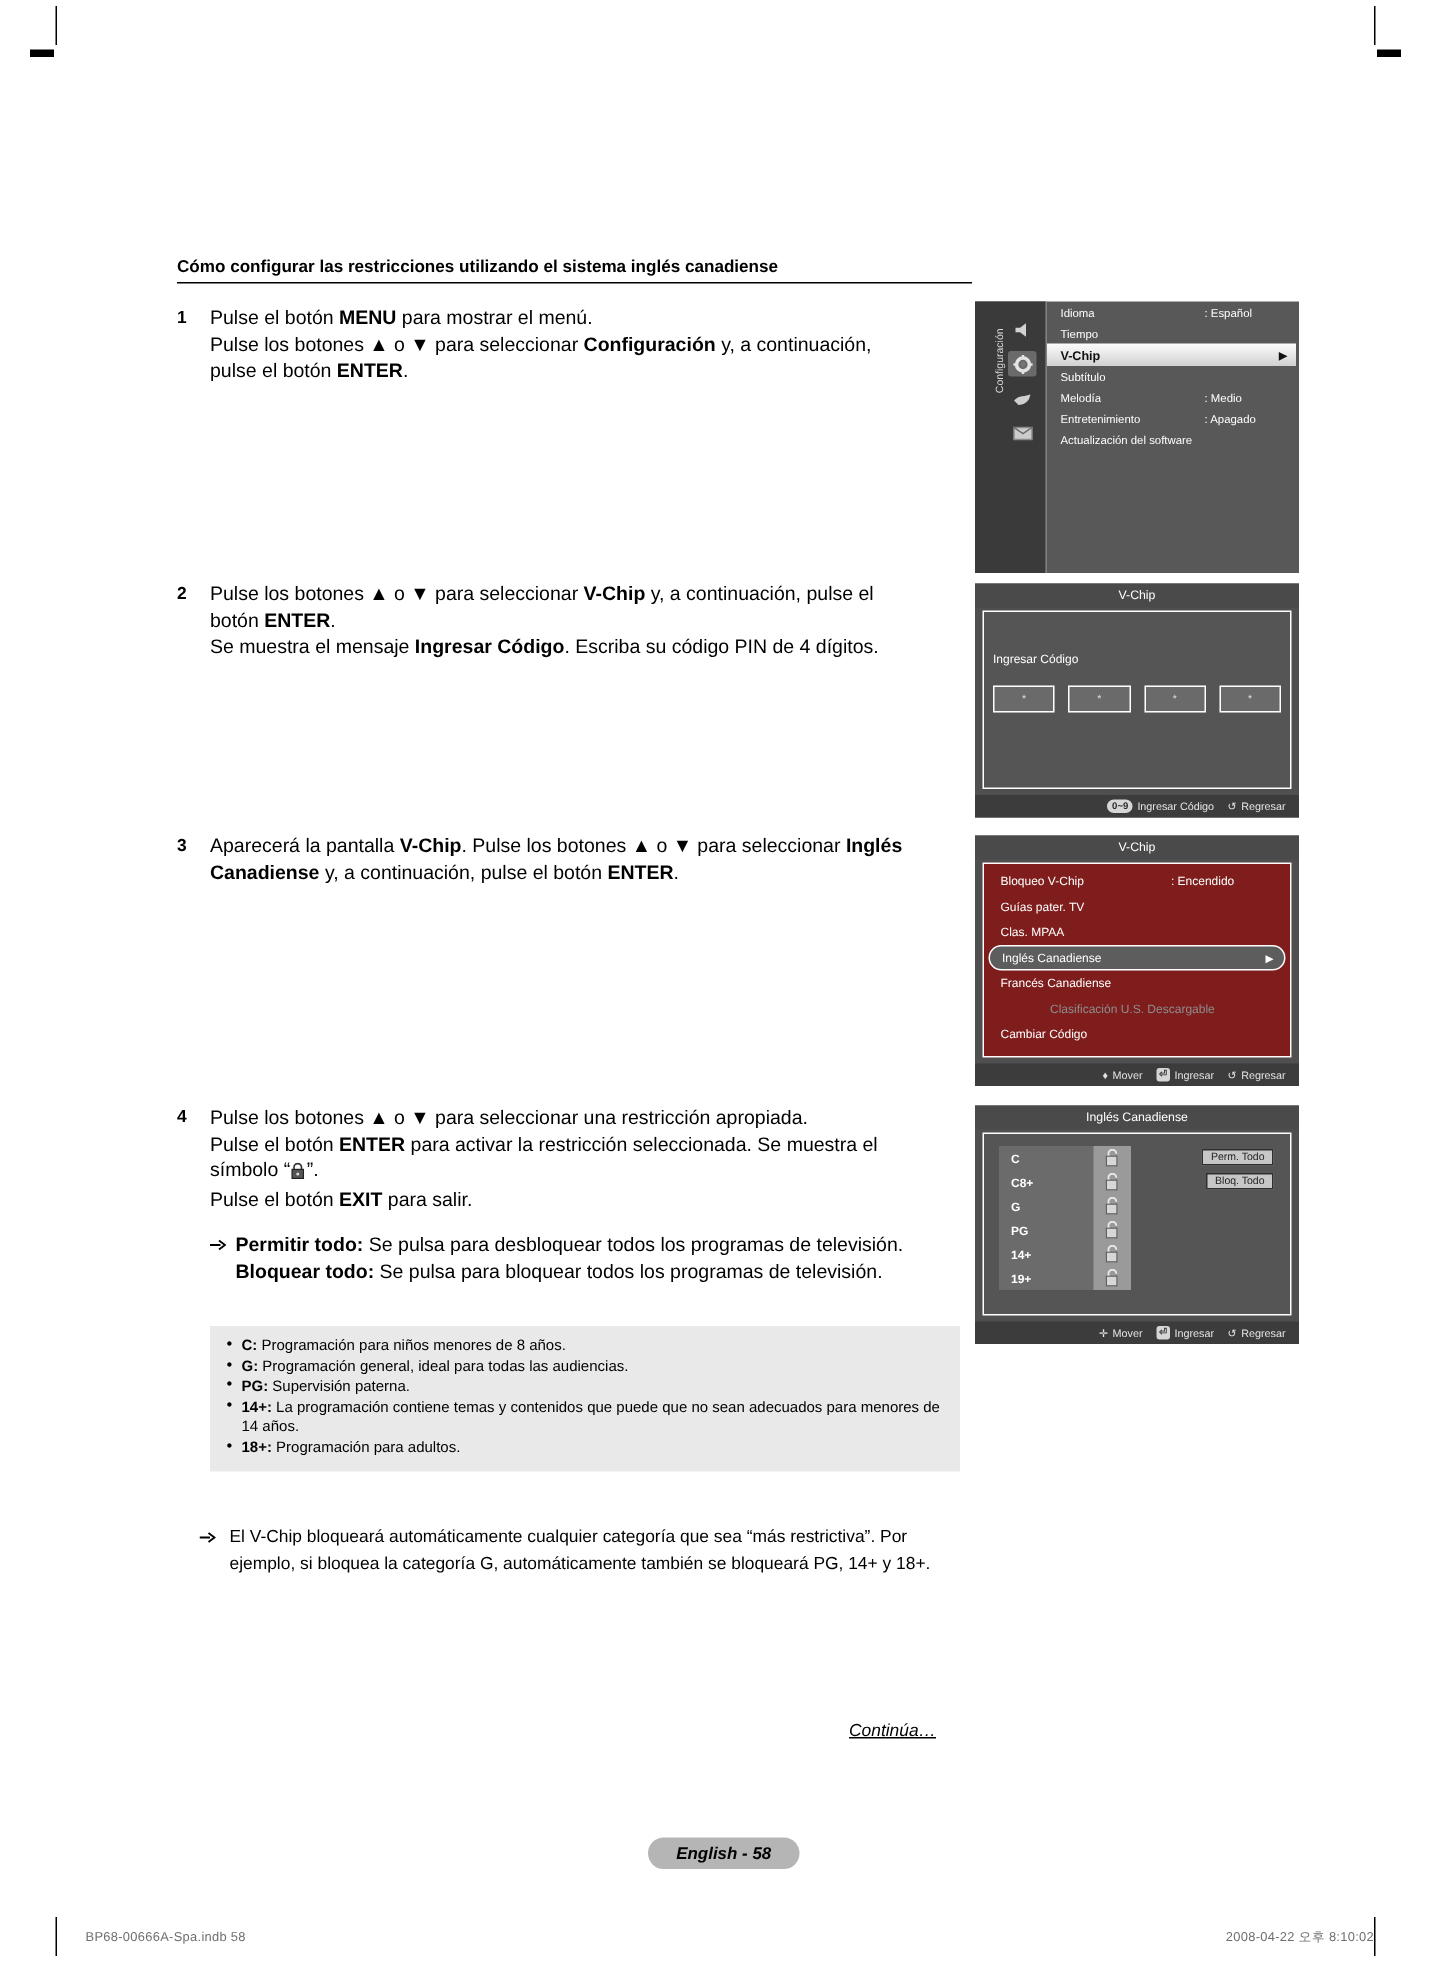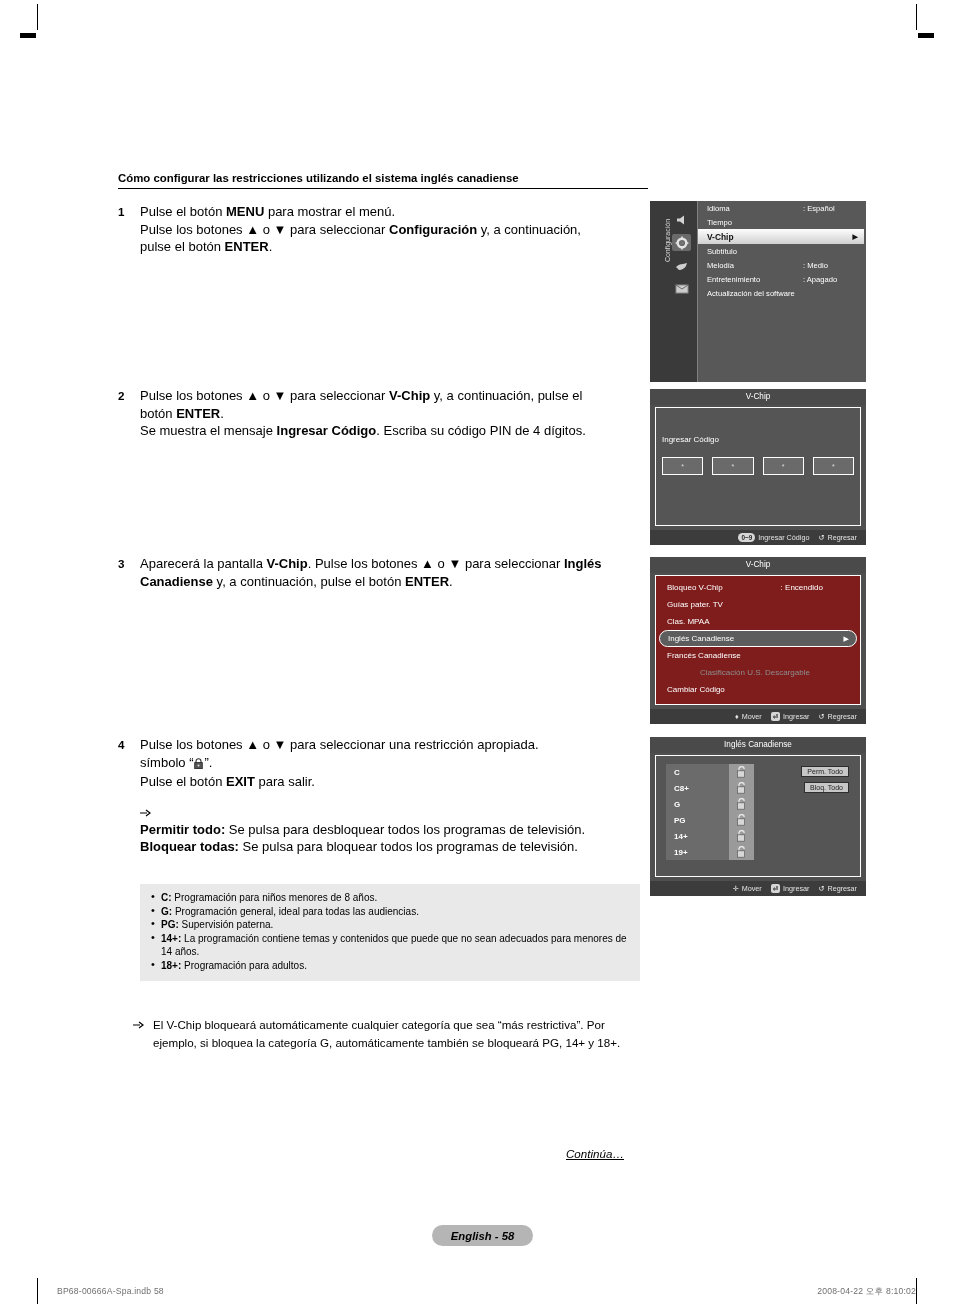--- a/index.html
+++ b/index.html
@@ -44,21 +44,21 @@
   }
   .step-body p { margin: 0; }
   .step-body p.gap { }
   b { font-weight: bold; }
 
   .step1 { left: 118px; top: 199px; width: 530px; }
   .step2 { left: 118px; top: 383px; width: 530px; }
   .step3 { left: 118px; top: 551px; width: 530px; }
   .step4 { left: 118px; top: 732px; width: 530px; }
 
-  .arrow-item { display: flex; margin-top: 13px; flex-direction: column; }
+  .arrow-item { display: flex; margin-top: 13px; }
   .arrow-glyph {
     flex: 0 0 17px; font-size: 10px; line-height: 17.5px;
   }
   .arrow-glyph svg { display: block; margin-top: 5px; }
 
   .lock-inline {
     display: inline-block; vertical-align: -2px; margin: 0 1px;
   }
 
   
@@ -265,36 +265,37 @@
     <div class="step-body">
       <p><span>Aparecerá la pantalla </span><b>V-Chip</b><span>. Pulse los botones ▲ o ▼ para seleccionar </span><b>Inglés</b></p>
       <p><b>Canadiense</b><span> y, a continuación, pulse el botón </span><b>ENTER</b><span>.</span></p>
     </div>
   </div>
 
   <div class="step step4">
     <div class="step-num">4</div>
     <div class="step-body">
       <p>Pulse los botones ▲ o ▼ para seleccionar una restricción apropiada.</p>
+      <p><span>Pulse el botón </span><b>ENTER</b><span> para activar la restricción seleccionada. Se muestra el</span></p>
       <p><span>símbolo “</span><span class="lock-inline"><svg width="9" height="11" viewBox="0 0 9 11">
               <path d="M2 5V3.2a2.5 2.5 0 0 1 5 0V5" fill="none" stroke="#333" stroke-width="1.1"></path>
               <rect x="0.7" y="4.6" width="7.6" height="6" fill="#555" stroke="#222" stroke-width="0.8"></rect>
               <circle cx="4.5" cy="7.6" r="1" fill="#ddd"></circle>
             </svg></span><span>”.</span></p>
       <p class="gap"><span>Pulse el botón </span><b>EXIT</b><span> para salir.</span></p>
 
       <div class="arrow-item">
         <div class="arrow-glyph">
           <svg width="11" height="8" viewBox="0 0 11 8">
               <path d="M0 4h7M6 1l4 3-4 3" fill="none" stroke="#000" stroke-width="1.2"></path>
             </svg>
         </div>
         <div>
           <p><b>Permitir todo:</b><span> Se pulsa para desbloquear todos los programas de televisión.</span></p>
-          <p><b>Bloquear todas:</b><span> Se pulsa para bloquear todos los programas de televisión.</span></p>
+          <p><b>Bloquear todo:</b><span> Se pulsa para bloquear todos los programas de televisión.</span></p>
         </div>
       </div>
     </div>
   </div>
 
   <div class="defbox">
     <ul>
       <li><b>C:</b><span> Programación para niños menores de 8 años.</span></li>
       <li><b>G:</b><span> Programación general, ideal para todas las audiencias.</span></li>
       <li><b>PG:</b><span> Supervisión paterna.</span></li>

